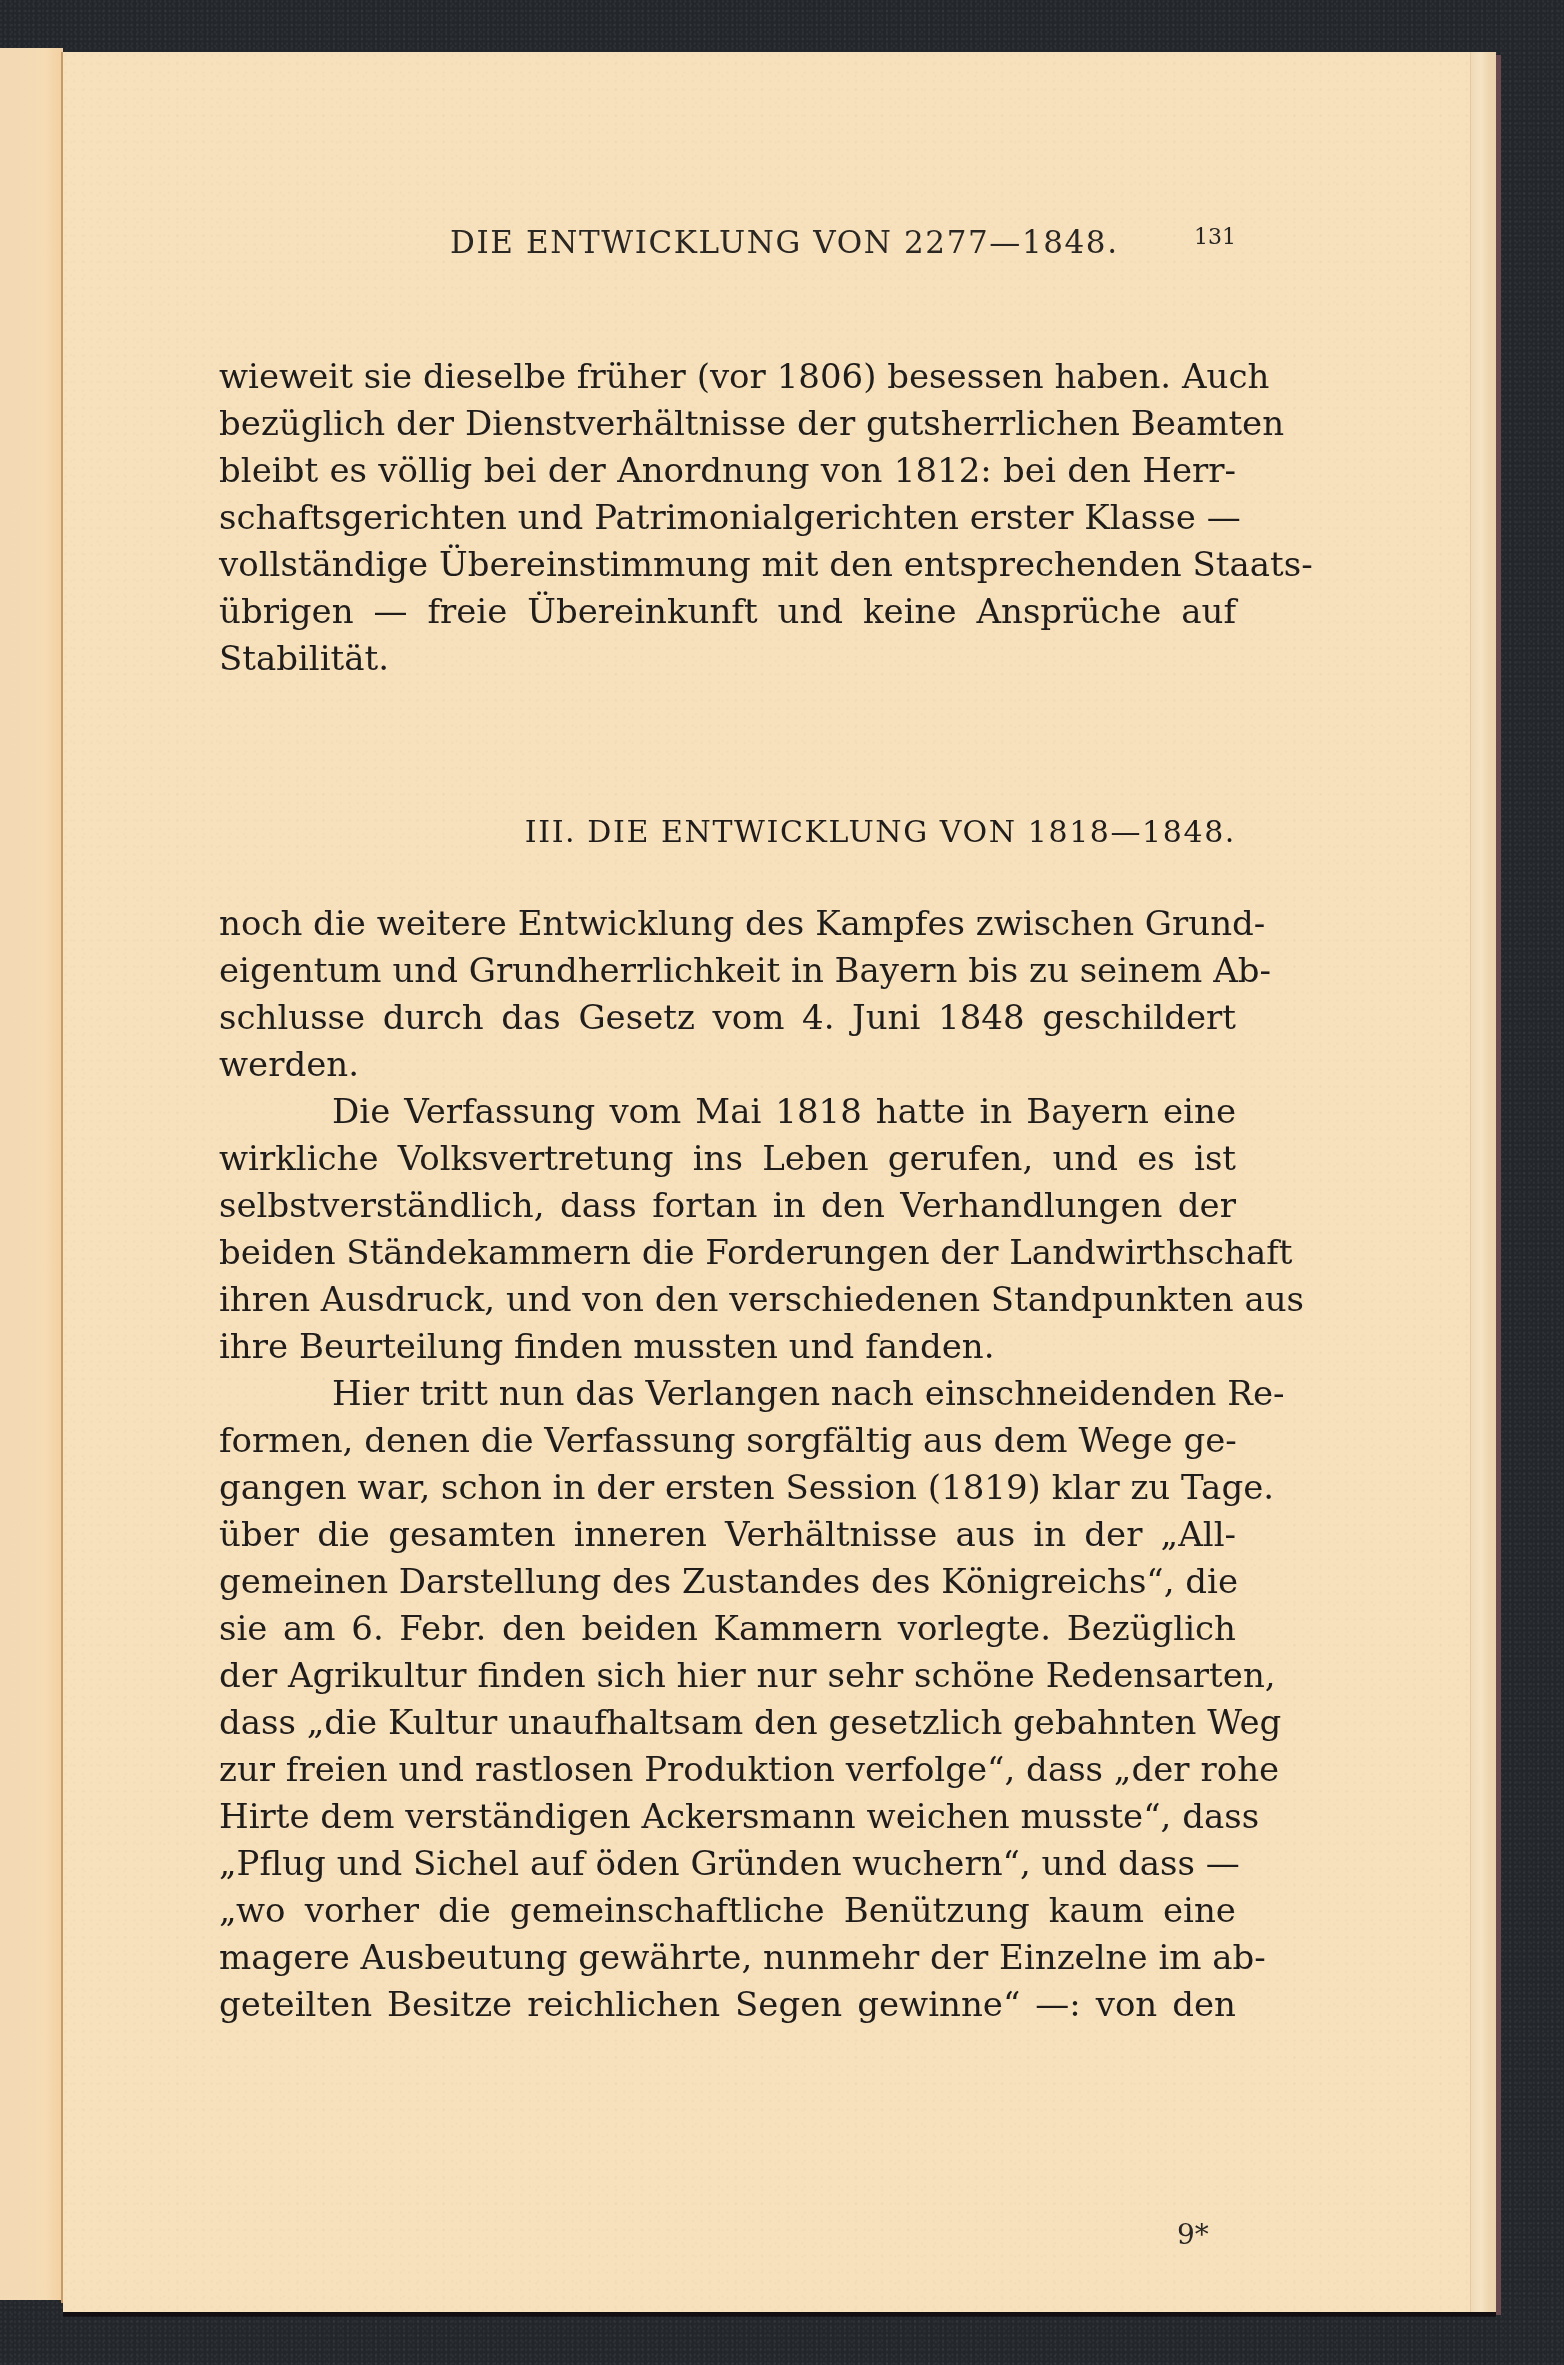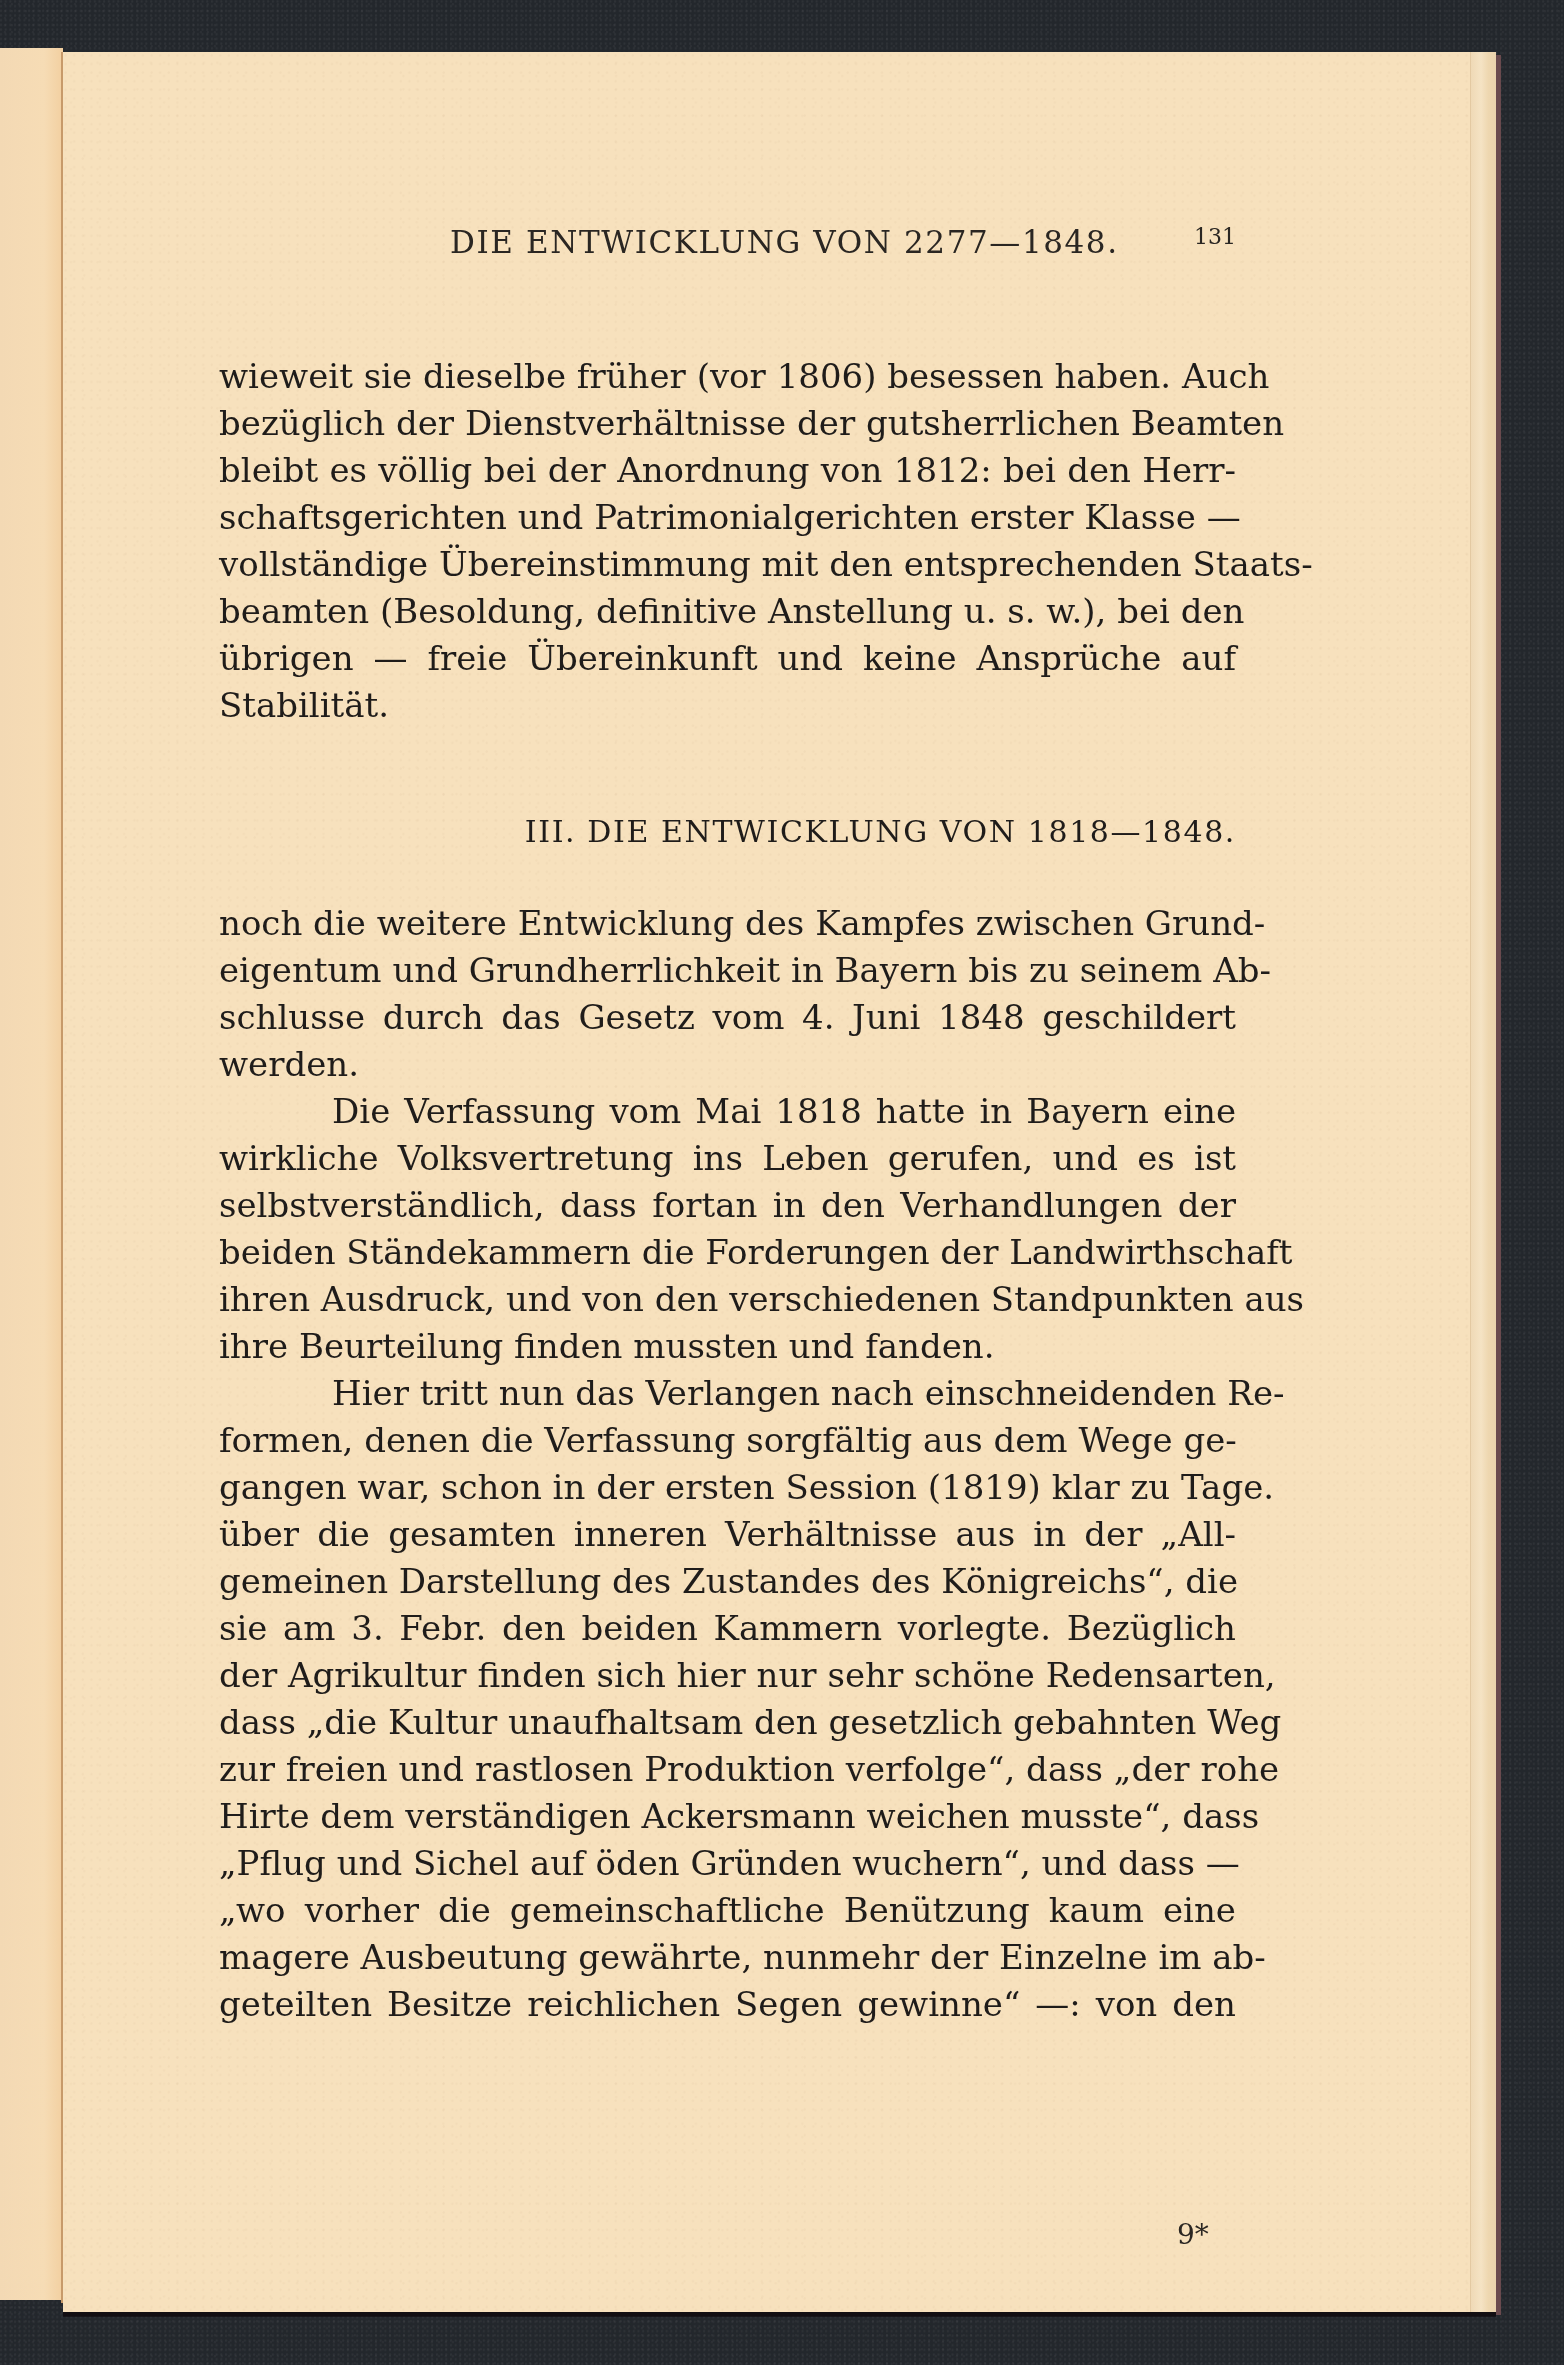--- a/index.html
+++ b/index.html
@@ -156,21 +156,20 @@
       <span class="running-title">DIE ENTWICKLUNG VON 2277—1848.</span>
       <span class="page-number">131</span>
     </div>
 
     <div class="text-block">
       <span class="line">wieweit sie dieselbe früher (vor 1806) besessen haben. Auch</span>
       <span class="line">bezüglich der Dienstverhältnisse der gutsherrlichen Beamten</span>
       <span class="line">bleibt es völlig bei der Anordnung von 1812: bei den Herr-</span>
       <span class="line">schaftsgerichten und Patrimonialgerichten erster Klasse —</span>
       <span class="line">vollständige Übereinstimmung mit den entsprechenden Staats-</span>
-      <span class="line">beamten (Besoldung, definitive Anstellung u. s. w.), bei den</span>
       <span class="line">übrigen — freie Übereinkunft und keine Ansprüche auf</span>
       <span class="line last">Stabilität.</span>
     </div>
 
     <div class="section-heading">III. DIE ENTWICKLUNG VON 1818—1848.</div>
 
     <div class="block2">
       <div>
         <span class="line">noch die weitere Entwicklung des Kampfes zwischen Grund-</span>
         <span class="line">eigentum und Grundherrlichkeit in Bayern bis zu seinem Ab-</span>
@@ -184,21 +183,21 @@
         <span class="line">beiden Ständekammern die Forderungen der Landwirthschaft</span>
         <span class="line">ihren Ausdruck, und von den verschiedenen Standpunkten aus</span>
         <span class="line last">ihre Beurteilung finden mussten und fanden.</span>
       </div>
       <div>
         <span class="line indent">Hier tritt nun das Verlangen nach einschneidenden Re-</span>
         <span class="line">formen, denen die Verfassung sorgfältig aus dem Wege ge-</span>
         <span class="line">gangen war, schon in der ersten Session (1819) klar zu Tage.</span>
         <span class="line">über die gesamten inneren Verhältnisse aus in der „All-</span>
         <span class="line">gemeinen Darstellung des Zustandes des Königreichs“, die</span>
-        <span class="line">sie am 3. Febr. den beiden Kammern vorlegte. Bezüglich</span>
+        <span class="line">sie am 6. Febr. den beiden Kammern vorlegte. Bezüglich</span>
         <span class="line">der Agrikultur finden sich hier nur sehr schöne Redensarten,</span>
         <span class="line">dass „die Kultur unaufhaltsam den gesetzlich gebahnten Weg</span>
         <span class="line">zur freien und rastlosen Produktion verfolge“, dass „der rohe</span>
         <span class="line">Hirte dem verständigen Ackersmann weichen musste“, dass</span>
         <span class="line">„Pflug und Sichel auf öden Gründen wuchern“, und dass —</span>
         <span class="line">„wo vorher die gemeinschaftliche Benützung kaum eine</span>
         <span class="line">magere Ausbeutung gewährte, nunmehr der Einzelne im ab-</span>
         <span class="line">geteilten Besitze reichlichen Segen gewinne“ —: von den</span>
       </div>
     </div>

